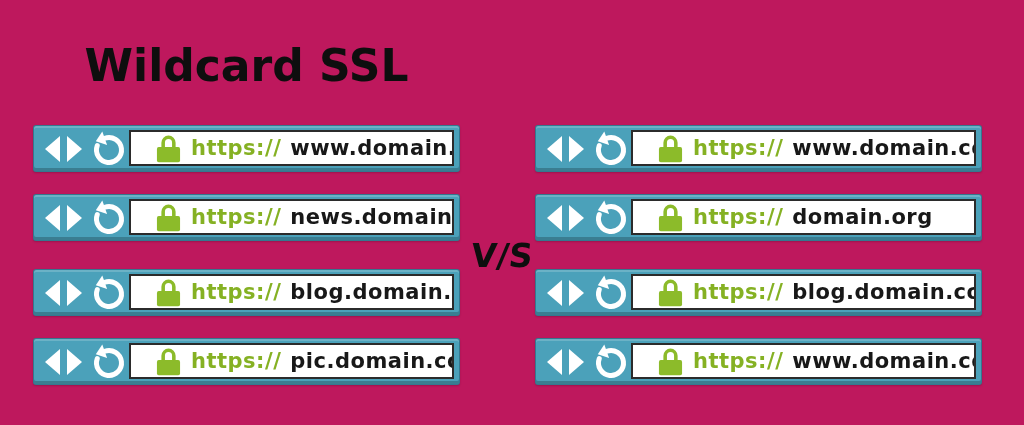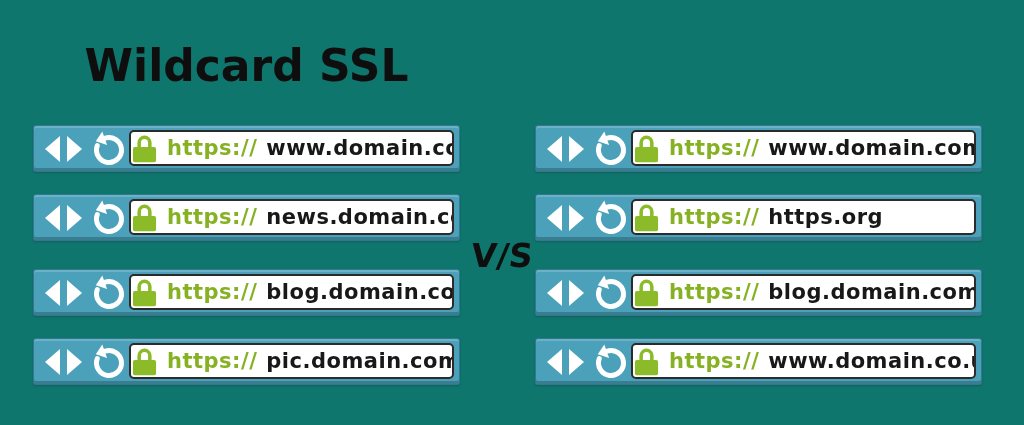--- a/index.html
+++ b/index.html
@@ -1,19 +1,19 @@
 <!DOCTYPE html>
 <html><head>
 <meta charset="utf-8">
 <style>
   html,body{margin:0;padding:0;}
   .stage{
     position:relative;
     width:1024px;height:425px;
-    background:#0f766e;
+    background:#be185d;
     font-family:"DejaVu Sans", sans-serif;
     overflow:hidden;
   }
   .title{
     position:absolute;
     font-weight:bold;
     font-size:44px;
     color:#0e0e0e;
     text-align:center;
     letter-spacing:0px;
@@ -47,23 +47,23 @@
   .t1{top:125px;} .t2{top:194px;} .t3{top:269px;} .t4{top:338px;}
   .nav{
     position:absolute;left:9px;top:0;height:100%;
     display:flex;align-items:center;gap:5px;
   }
   .nav svg{display:block;}
   .addr{
     position:absolute;left:95px;right:5px;top:4px;bottom:5px;
     background:#ffffff;
     border:2px solid #2b2b2b;
-    border-radius:5px;
+    border-radius:0;
     display:flex;align-items:center;
-    padding:0 0;gap:9px;
+    padding:0 24px;gap:9px;
     overflow:hidden;
   }
   .addr svg{flex:0 0 auto;display:block;}
   .https{
     color:#85b123;
     font-size:21px;
     font-weight:bold;
     letter-spacing:0.5px;
     white-space:nowrap;
   }
@@ -210,21 +210,21 @@
           <path d="M8.25 16.7 A12.5 12.5 0 1 0 15.7 9.25" fill="none" stroke="#ffffff" stroke-width="5" stroke-linecap="round"></path>
           <polygon points="6.8,12.3 18.1,15.9 13.3,2.6" fill="#ffffff"></polygon>
         </svg>
     </div>
     <div class="addr">
       <svg width="27" height="32" viewBox="0 0 30 36">
           <path d="M9 18 v-6 a6 6 0 0 1 12 0 v6" fill="none" stroke="#8CBB2A" stroke-width="4"></path>
           <rect x="2" y="17" width="26" height="17" rx="2" fill="#8CBB2A"></rect>
         </svg>
       <span class="https">https://</span>
-      <span class="domain">https.org</span>
+      <span class="domain">domain.org</span>
     </div>
   </div>
 
   <div class="bar bar-r t3">
     <div class="nav">
       <svg width="18" height="28" viewBox="0 0 18 28">
           <polygon points="17,1 17,27 2,14" fill="#ffffff"></polygon>
         </svg>
       <svg width="18" height="28" viewBox="0 0 18 28">
           <polygon points="1,1 16,14 1,27" fill="#ffffff"></polygon>

